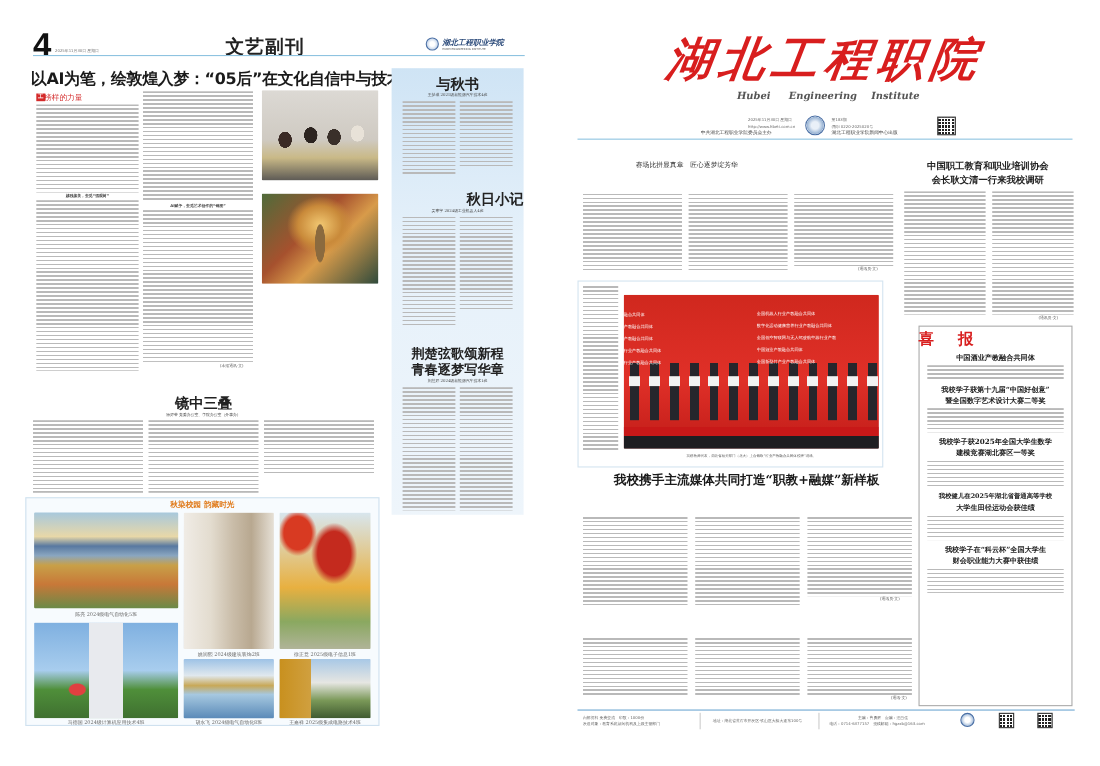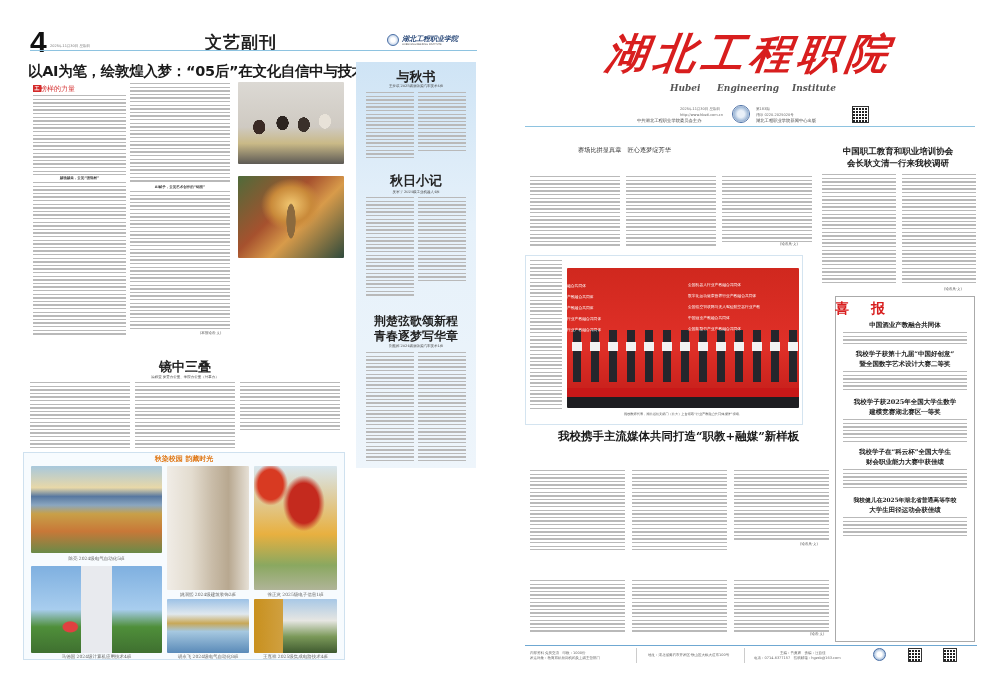--- a/index.html
+++ b/index.html
@@ -59,21 +59,21 @@
        linear-gradient(0deg,#3d3935 0 25%,transparent 25%),
        radial-gradient(rect 8px 8px at 30% 30%,#7ea6c8 50%,transparent 55%),
        linear-gradient(180deg,#e6e6e4,#d8d6d2)"></div>
 
   <div class="abs" style="left:356px;top:62px;width:120px;height:406px;background:linear-gradient(180deg,#cfe4f5 0%,#e6f1fa 40%,#eef5fb 100%)"></div>
   <div class="abs serif" style="left:356px;top:68px;width:120px;text-align:center;font-size:13px;font-weight:bold;color:#222">与秋书</div>
   <div class="abs serif" style="left:356px;top:84px;width:120px;text-align:center;font-size:3.5px;color:#444">王梦琪 2025级新能源汽车技术4班</div>
   <div class="abs lines" style="left:366px;top:92px;width:48px;height:68px"></div>
   <div class="abs lines" style="left:418px;top:92px;width:48px;height:60px"></div>
 
-  <div class="abs serif" style="left:356px;top:172px;width:120px;text-align:center;font-size:13px;font-weight:bold;color:#222">秋日小记</div>
+  <div class="abs serif" style="left:356px;top:172px;width:120px;text-align:right;font-size:13px;font-weight:bold;color:#222">秋日小记</div>
   <div class="abs serif" style="left:356px;top:190px;width:120px;text-align:center;font-size:3.5px;color:#444">吴寒宇 2024级工业机器人4班</div>
   <div class="abs lines" style="left:366px;top:197px;width:48px;height:100px"></div>
   <div class="abs lines" style="left:418px;top:197px;width:48px;height:85px"></div>
 
   <div class="abs serif" style="left:356px;top:313px;width:120px;text-align:center;font-size:12px;font-weight:bold;color:#222">荆楚弦歌颂新程</div>
   <div class="abs serif" style="left:356px;top:328px;width:120px;text-align:center;font-size:12px;font-weight:bold;color:#222">青春逐梦写华章</div>
   <div class="abs serif" style="left:356px;top:344px;width:120px;text-align:center;font-size:3.5px;color:#444">刘慧婷 2024级新能源汽车技术1班</div>
   <div class="abs lines" style="left:366px;top:352px;width:48px;height:112px"></div>
   <div class="abs lines" style="left:418px;top:352px;width:48px;height:112px"></div>
 
@@ -184,27 +184,27 @@
       <div class="news-title">我校学子获第十九届“中国好创意”</div>
       <div class="news-title">暨全国数字艺术设计大赛二等奖</div>
       <div class="news-body lines" style="height:22px"></div>
     </div>
     <div class="news-item">
       <div class="news-title">我校学子获2025年全国大学生数学</div>
       <div class="news-title">建模竞赛湖北赛区一等奖</div>
       <div class="news-body lines" style="height:24px"></div>
     </div>
     <div class="news-item">
+      <div class="news-title" style="font-size:5.8px">我校健儿在2025年湖北省普通高等学校</div>
+      <div class="news-title">大学生田径运动会获佳绩</div>
+      <div class="news-body lines" style="height:22px"></div>
+    </div>
+    <div class="news-item">
       <div class="news-title">我校学子在“科云杯”全国大学生</div>
       <div class="news-title">财会职业能力大赛中获佳绩</div>
-      <div class="news-body lines" style="height:22px"></div>
-    </div>
-    <div class="news-item">
-      <div class="news-title" style="font-size:5.8px">我校健儿在2025年湖北省普通高等学校</div>
-      <div class="news-title">大学生田径运动会获佳绩</div>
       <div class="news-body lines" style="height:22px"></div>
     </div>
   </div>
 
   <div class="abs serif" style="left:58px;top:429px;width:280px;font-size:11.5px;font-weight:bold;color:#1a1a1a;white-space:nowrap">我校携手主流媒体共同打造“职教+融媒”新样板</div>
   <div class="abs lines" style="left:30px;top:470px;width:95px;height:80px"></div>
   <div class="abs lines" style="left:132px;top:470px;width:95px;height:80px"></div>
   <div class="abs lines" style="left:234px;top:470px;width:95px;height:72px"></div>
   <div class="abs" style="left:300px;top:542px;font-size:3.5px;color:#555">(通讯员·文)</div>
 

